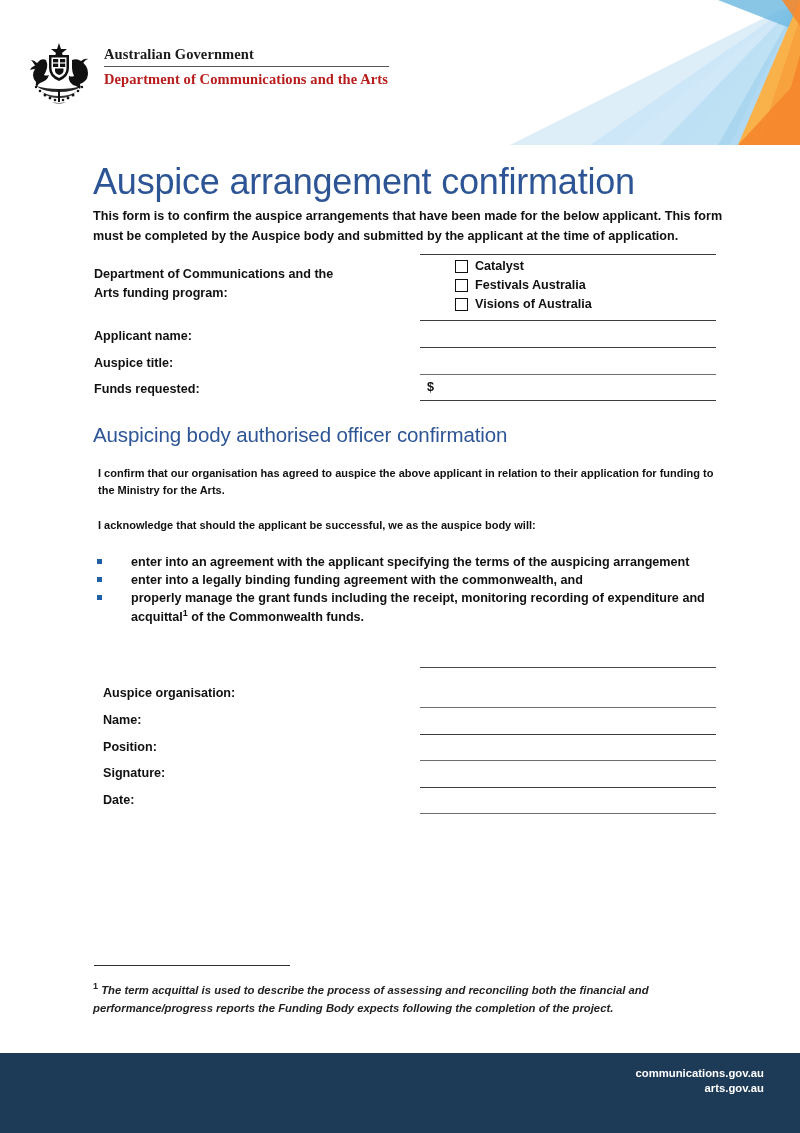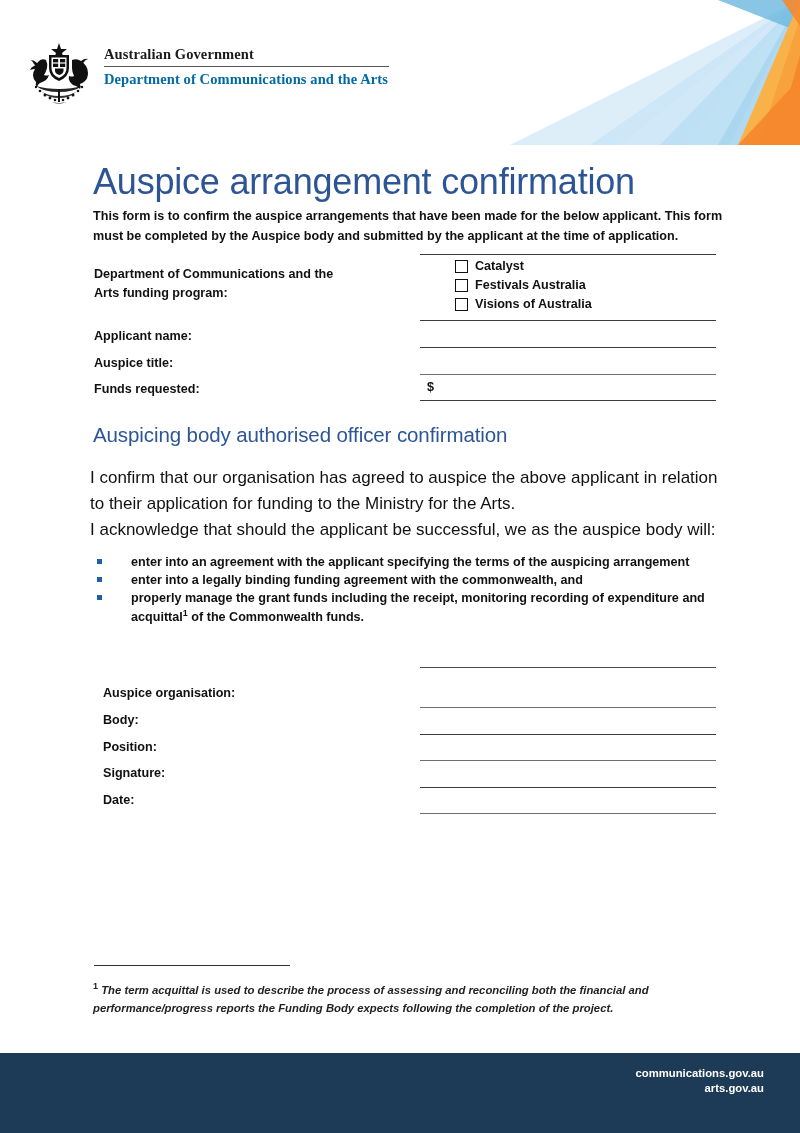--- a/index.html
+++ b/index.html
@@ -62,21 +62,21 @@
     height: 1px;
     background: #555;
     margin: 3px 0 3px 0;
     width: 285px;
   }
   .dept-line {
     font-family: "Liberation Serif", serif;
     font-weight: bold;
     font-size: 14.5px;
     letter-spacing: .1px;
-    color: #0369a1;
+    color: #b91c1c;
     line-height: 1.25;
     white-space: nowrap;
   }
 
   
   #content {
     position: absolute;
     left: 0;
     top: 145px;
     width: 800px;
@@ -168,24 +168,24 @@
     position: absolute;
     left: 93px;
     font-size: 20.5px;
     font-weight: normal;
     color: #2d5596;
     letter-spacing: -0.1px;
     white-space: nowrap;
   }
   .para {
     position: absolute;
-    left: 90px;
+    left: 98px;
     width: 632px;
-    font-size: 17px;
-    font-weight: normal;
+    font-size: 11px;
+    font-weight: bold;
     line-height: 1.55;
     color: #111;
   }
 
   #bullets {
     position: absolute;
     left: 0;
     top: 408px;
     width: 800px;
   }
@@ -430,21 +430,21 @@
       <span class="bullet-dot"></span>
       <span class="bullet-text"><span>properly manage the grant funds including the receipt, monitoring recording of expenditure and acquittal</span><sup>1</sup><span> of the Commonwealth funds.</span></span>
     </div>
   </div>
 
   <div id="sign-block">
     <div class="sig-rule" style="top:12px; border-top:1.3px solid #4a4a4a;"></div>
     <div class="sig-label" style="top:31px;">Auspice organisation:</div>
 
     <div class="sig-rule" style="top:52px; border-top:1.3px solid #6e6e6e;"></div>
-    <div class="sig-label" style="top:58px;">Body:</div>
+    <div class="sig-label" style="top:58px;">Name:</div>
 
     <div class="sig-rule" style="top:79px; border-top:1.3px solid #3c3c3c;"></div>
     <div class="sig-label" style="top:85px;">Position:</div>
 
     <div class="sig-rule" style="top:105px; border-top:1.3px solid #6e6e6e;"></div>
     <div class="sig-label" style="top:111px;">Signature:</div>
 
     <div class="sig-rule" style="top:132px; border-top:1.3px solid #3c3c3c;"></div>
     <div class="sig-label" style="top:138px;">Date:</div>
 

